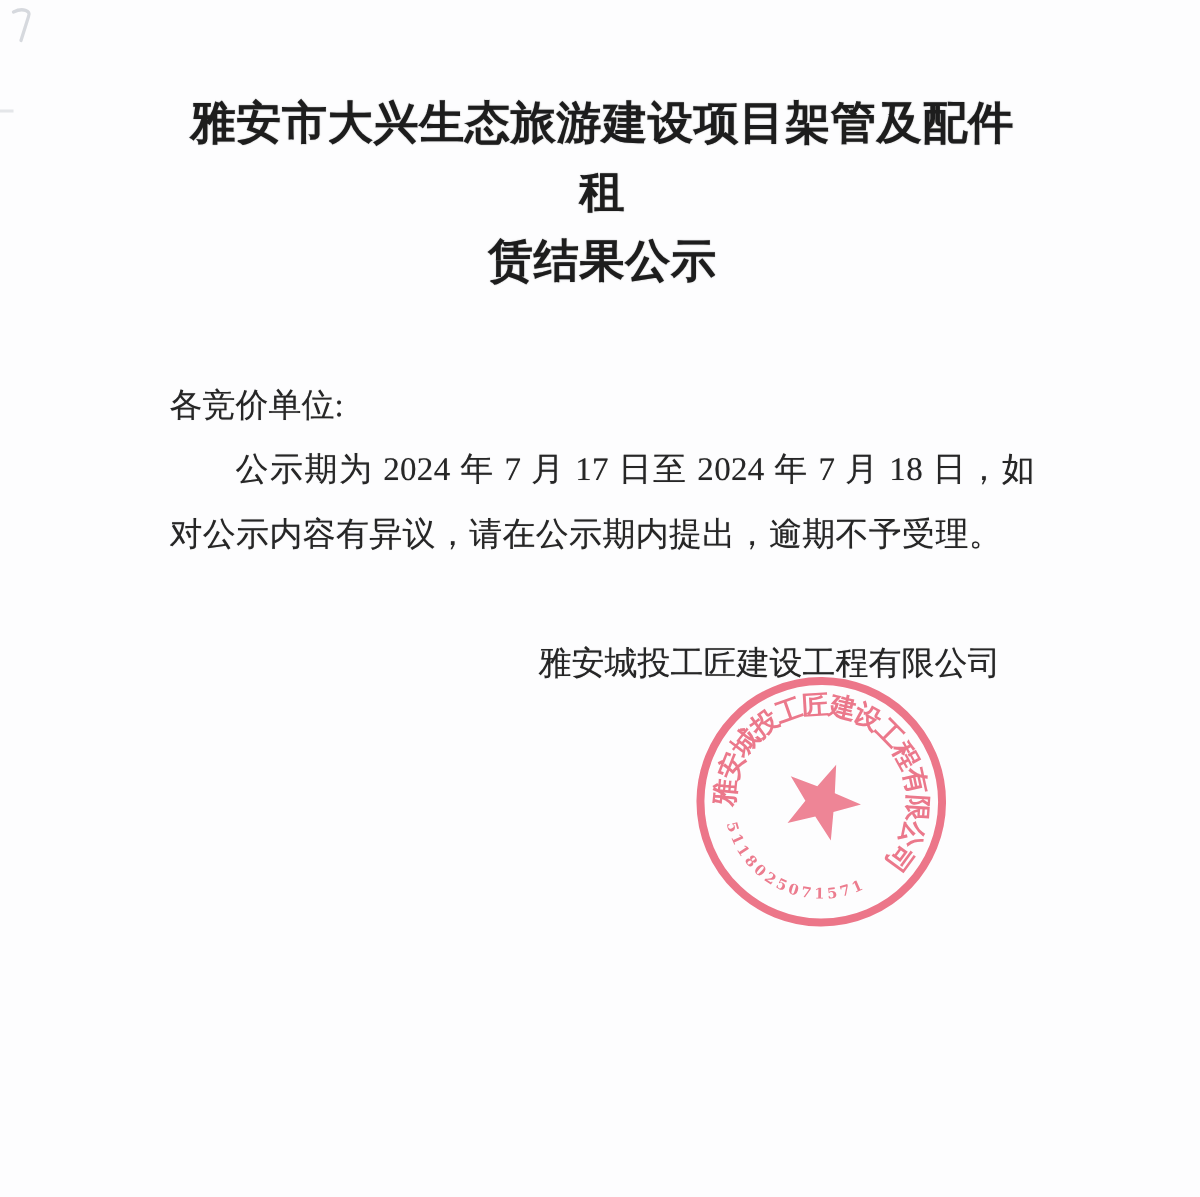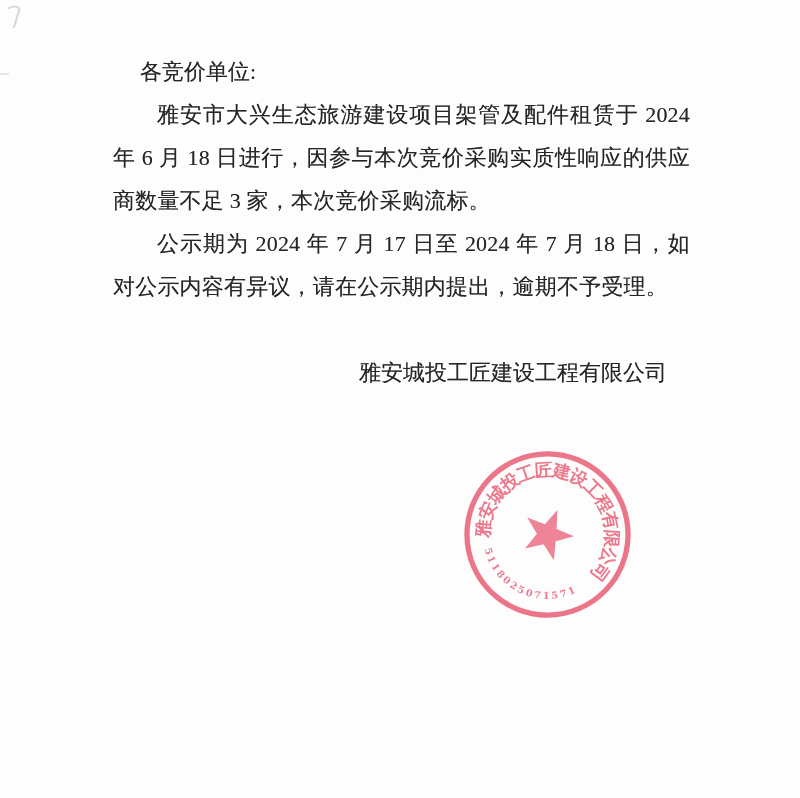--- a/index.html
+++ b/index.html
@@ -29,21 +29,20 @@
     text-align: center;
     color: #1d1d1d;
     letter-spacing: 0.5px;
     text-shadow: 0 0 0.8px rgba(30,30,30,0.55);
   }
   .salutation {
     margin-top: 50px;
     font-size: 22px;
     line-height: 43px;
     text-shadow: 0 0 0.5px rgba(40,40,40,0.45);
-    margin-left: 27px;
   }
   .para {
     margin: 0;
     font-size: 22px;
     line-height: 43px;
     text-indent: 2em;
     text-align: justify;
     text-justify: inter-ideograph;
     word-break: break-all;
     letter-spacing: 0.2px;
@@ -101,24 +100,27 @@
 <body>
 
 <div class="page">
 
   <svg class="artifact-topleft" width="30" height="32" viewBox="0 0 30 32">
     <path d="M7 6 C13 3 19 5 17 9 L12 25" fill="none" stroke="#b8bcc4" stroke-width="2.2" stroke-linecap="round"></path>
   </svg>
   <div class="artifact-edge"></div>
 
   <div class="content">
+    <div class="doc-title">
+      <div>雅安市大兴生态旅游建设项目架管及配件租</div>
+      <div>赁结果公示</div>
+    </div>
 
     <div class="salutation">各竞价单位:</div>
 
-    <p class="para">雅安市大兴生态旅游建设项目架管及配件租赁于 2024 年 6 月 18 日进行，因参与本次竞价采购实质性响应的供应商数量不足 3 家，本次竞价采购流标。</p>
     <p class="para">公示期为 2024 年 7 月 17 日至 2024 年 7 月 18 日，如对公示内容有异议，请在公示期内提出，逾期不予受理。</p>
 
     <div class="signature">
       <div class="sig-company">雅安城投工匠建设工程有限公司</div>
     </div>
   </div>
 
   <div class="seal">
     <svg viewBox="0 0 200 200">
       <g transform="rotate(22 100 100)">

